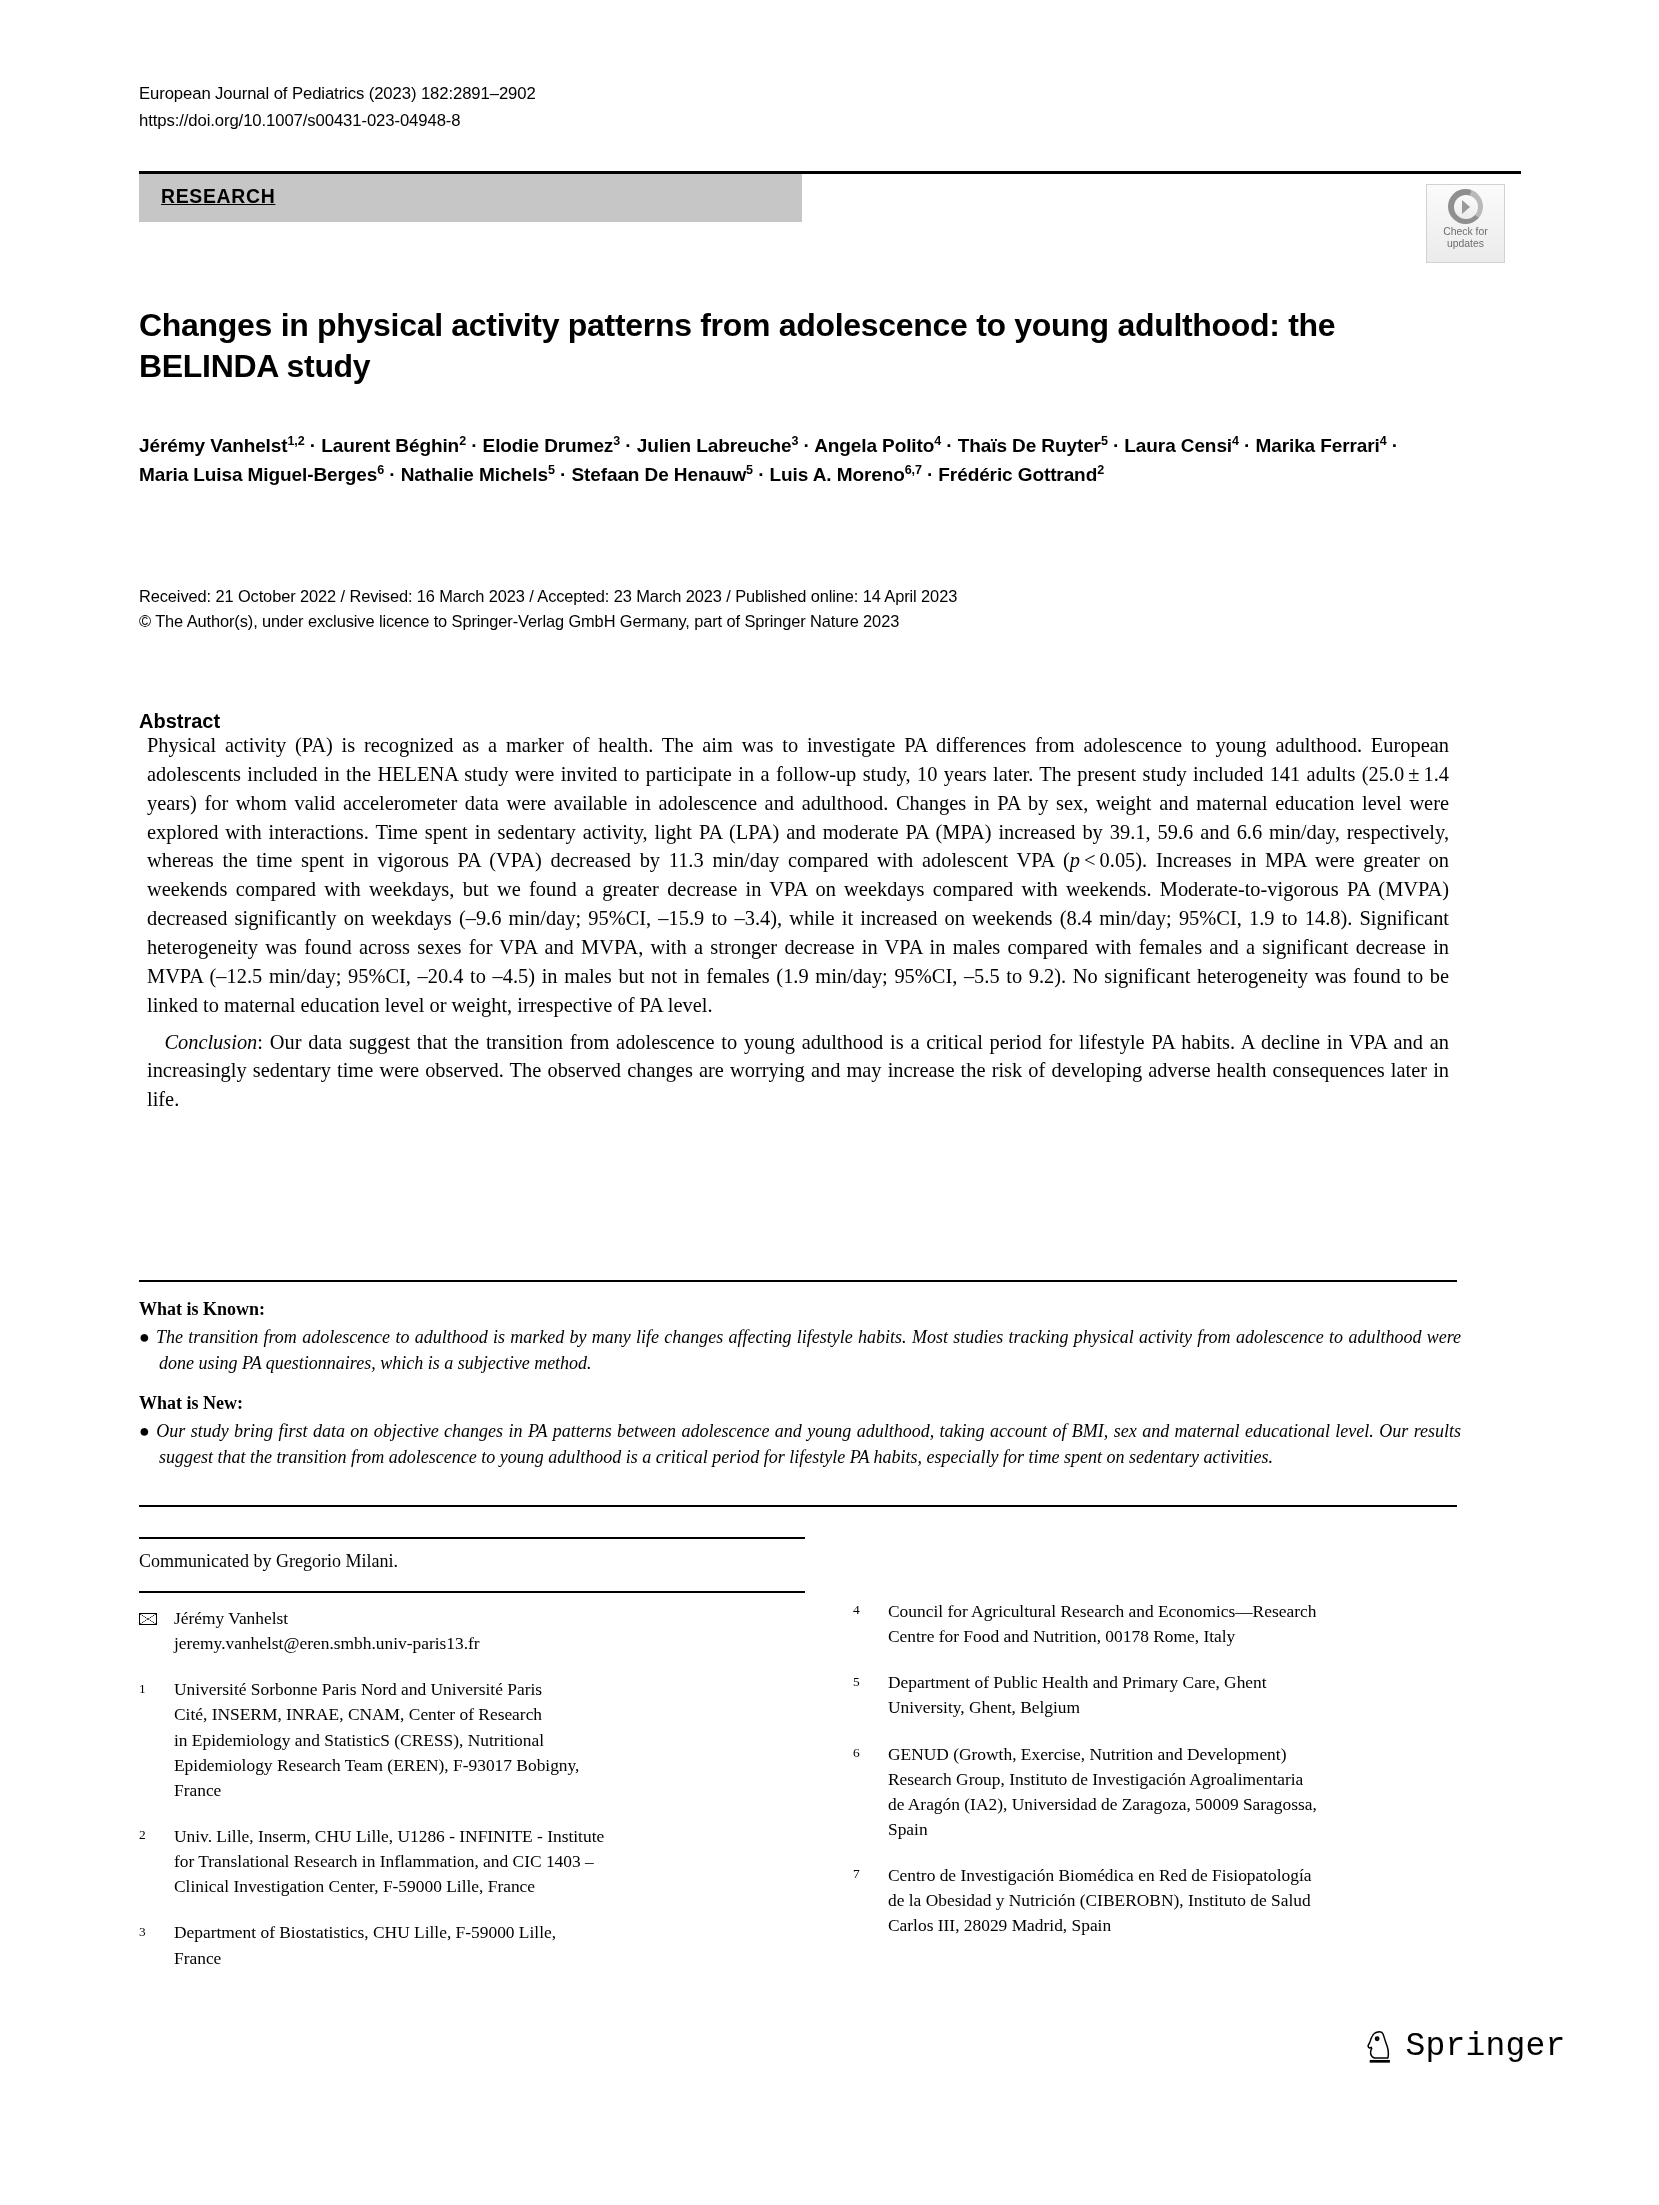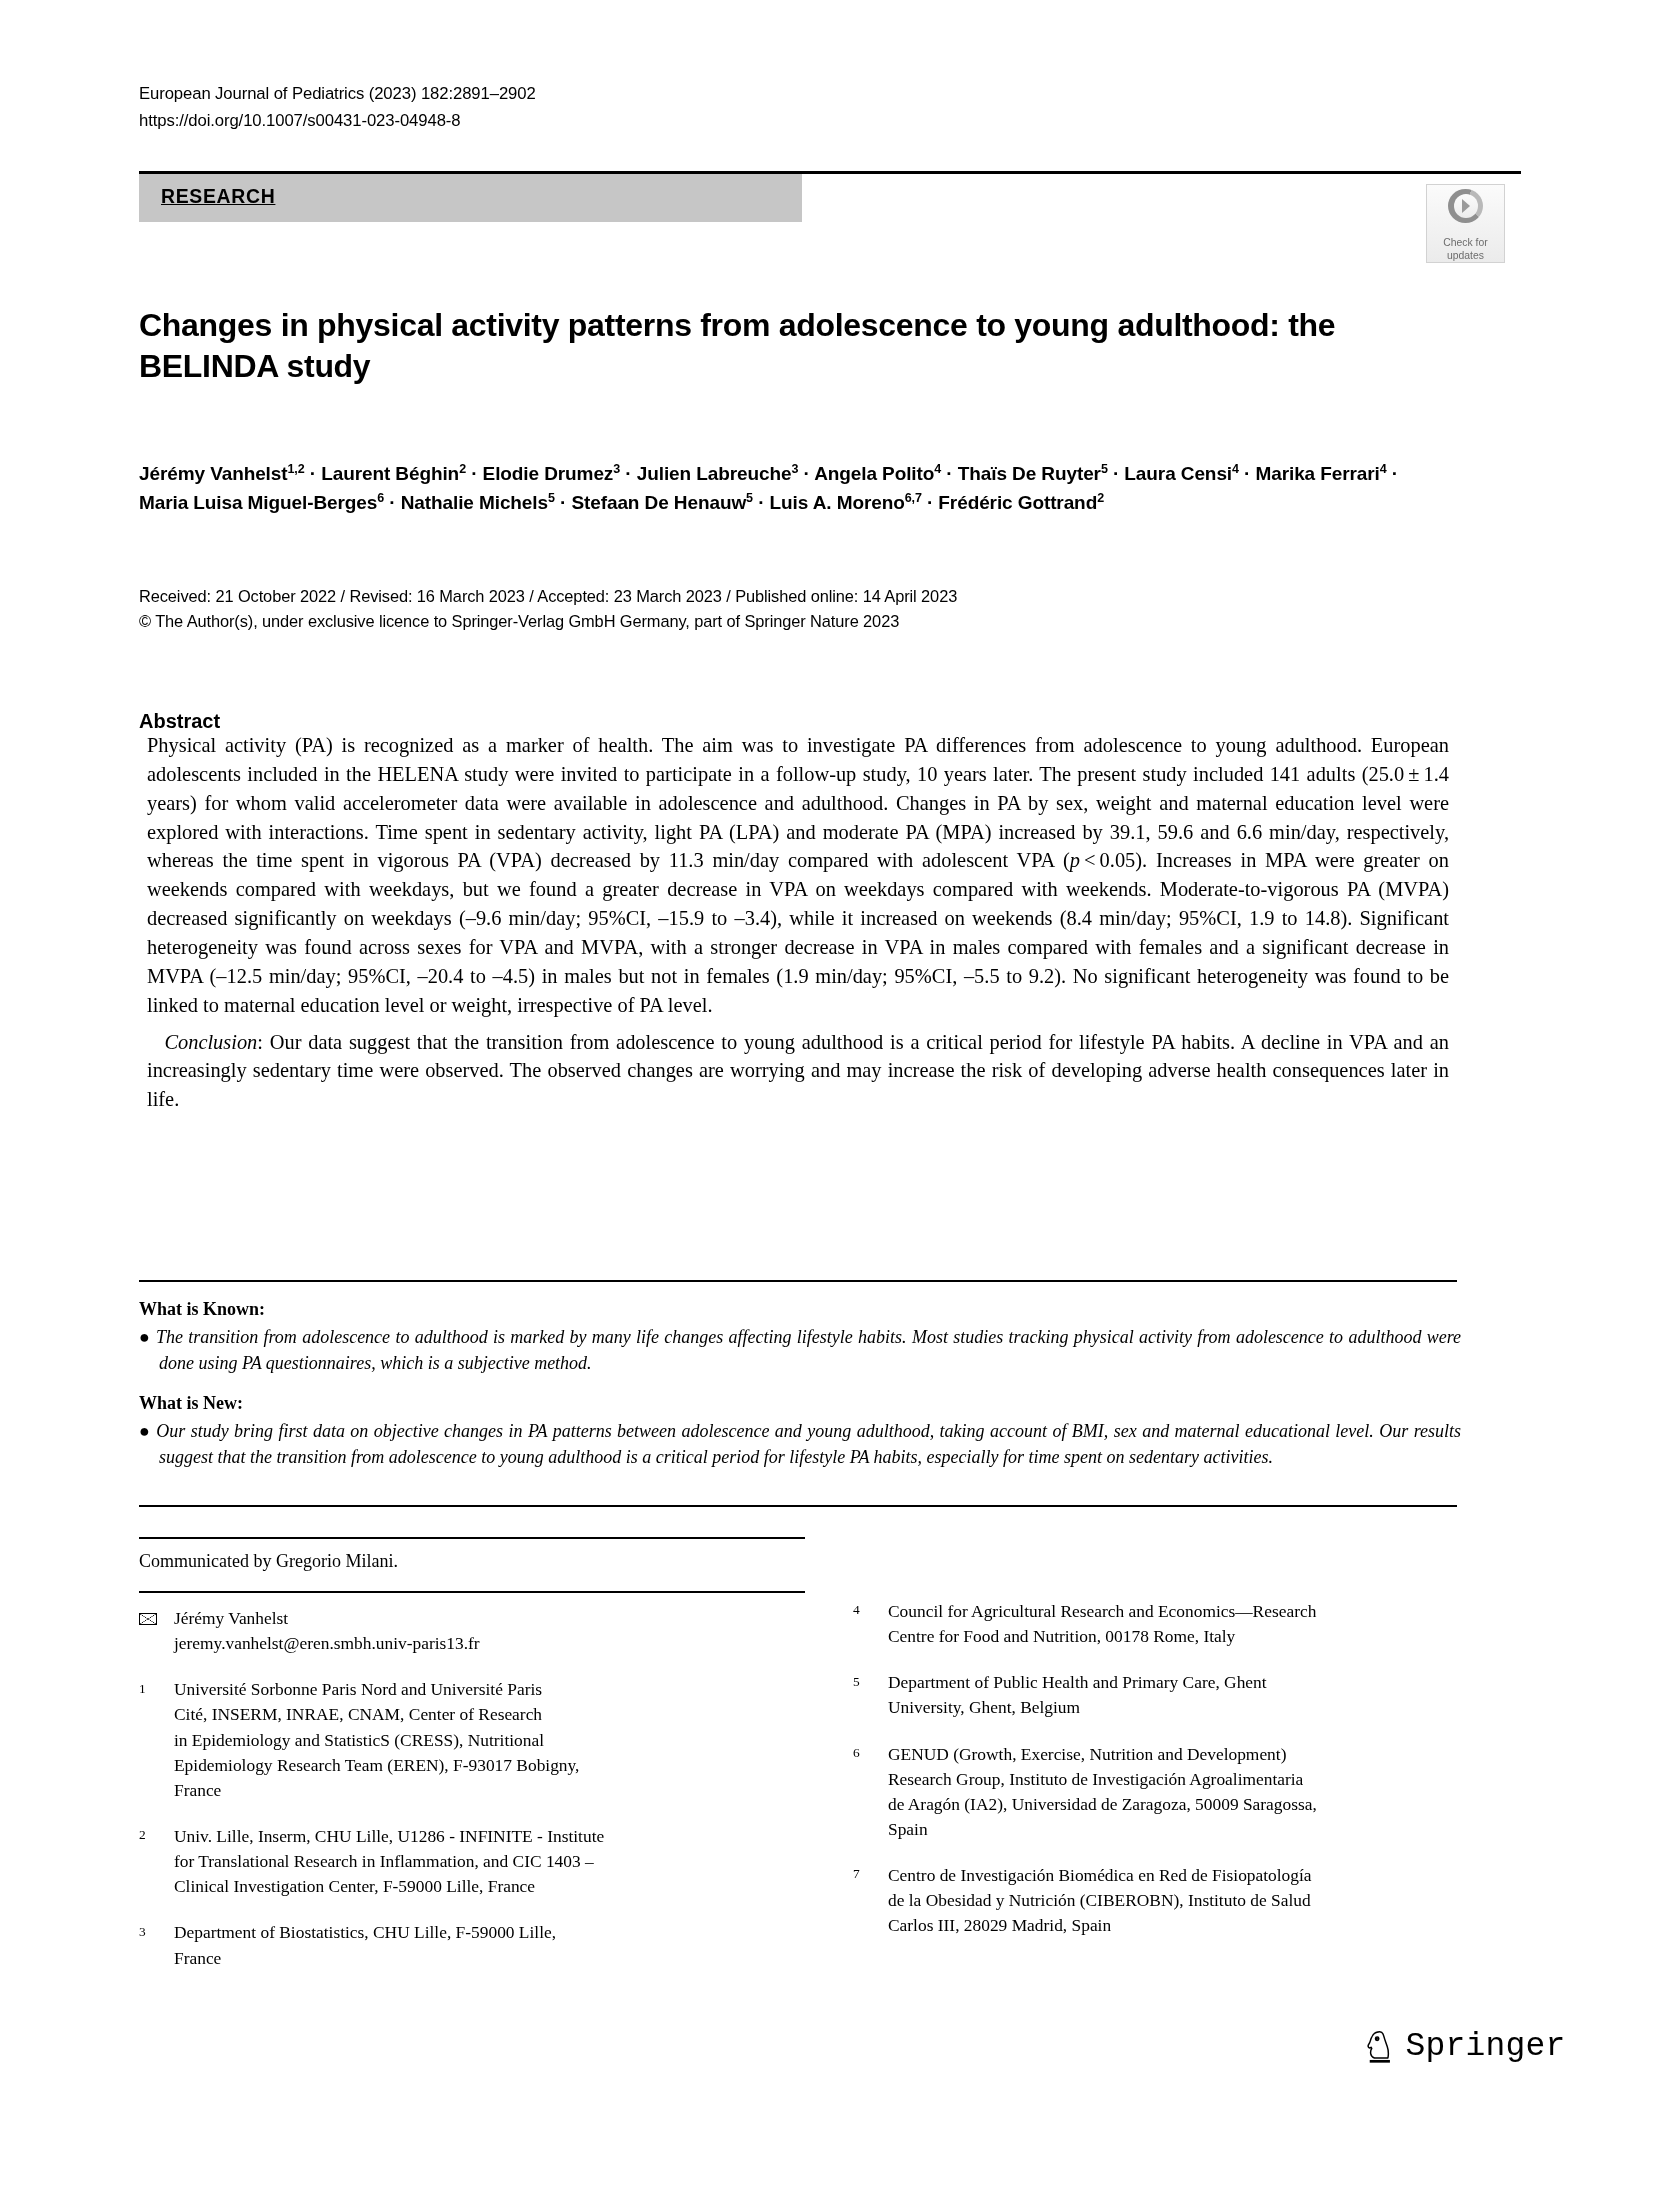--- a/index.html
+++ b/index.html
@@ -101,21 +101,21 @@
     border-top: 7.4px solid transparent;
     border-bottom: 7.4px solid transparent;
     margin-left: 1.3px;
   }
   .cu-text {
     font-family: "Liberation Sans", sans-serif;
     font-size: 10.4px;
     color: #6d6d6d;
     line-height: 1.18;
     text-align: center;
-    margin-top: 14px;
+    margin-top: 2px;
   }
 
   
   .title {
     position: absolute;
     left: 139px;
     top: 284px;
     width: 1198px;
     font-family: "Liberation Sans", sans-serif;
     font-size: 32px;
@@ -128,21 +128,20 @@
   .authors {
     position: absolute;
     left: 139px;
     top: 432px;
     width: 1312px;
     font-family: "Liberation Sans", sans-serif;
     font-size: 19px;
     font-weight: bold;
     line-height: 1.52;
     letter-spacing: -0.1px;
-    margin-top: 28px;
   }
   .authors sup {
     font-size: 0.66em;
     font-weight: bold;
     vertical-align: super;
     line-height: 0;
   }
 
   
   .dates {

